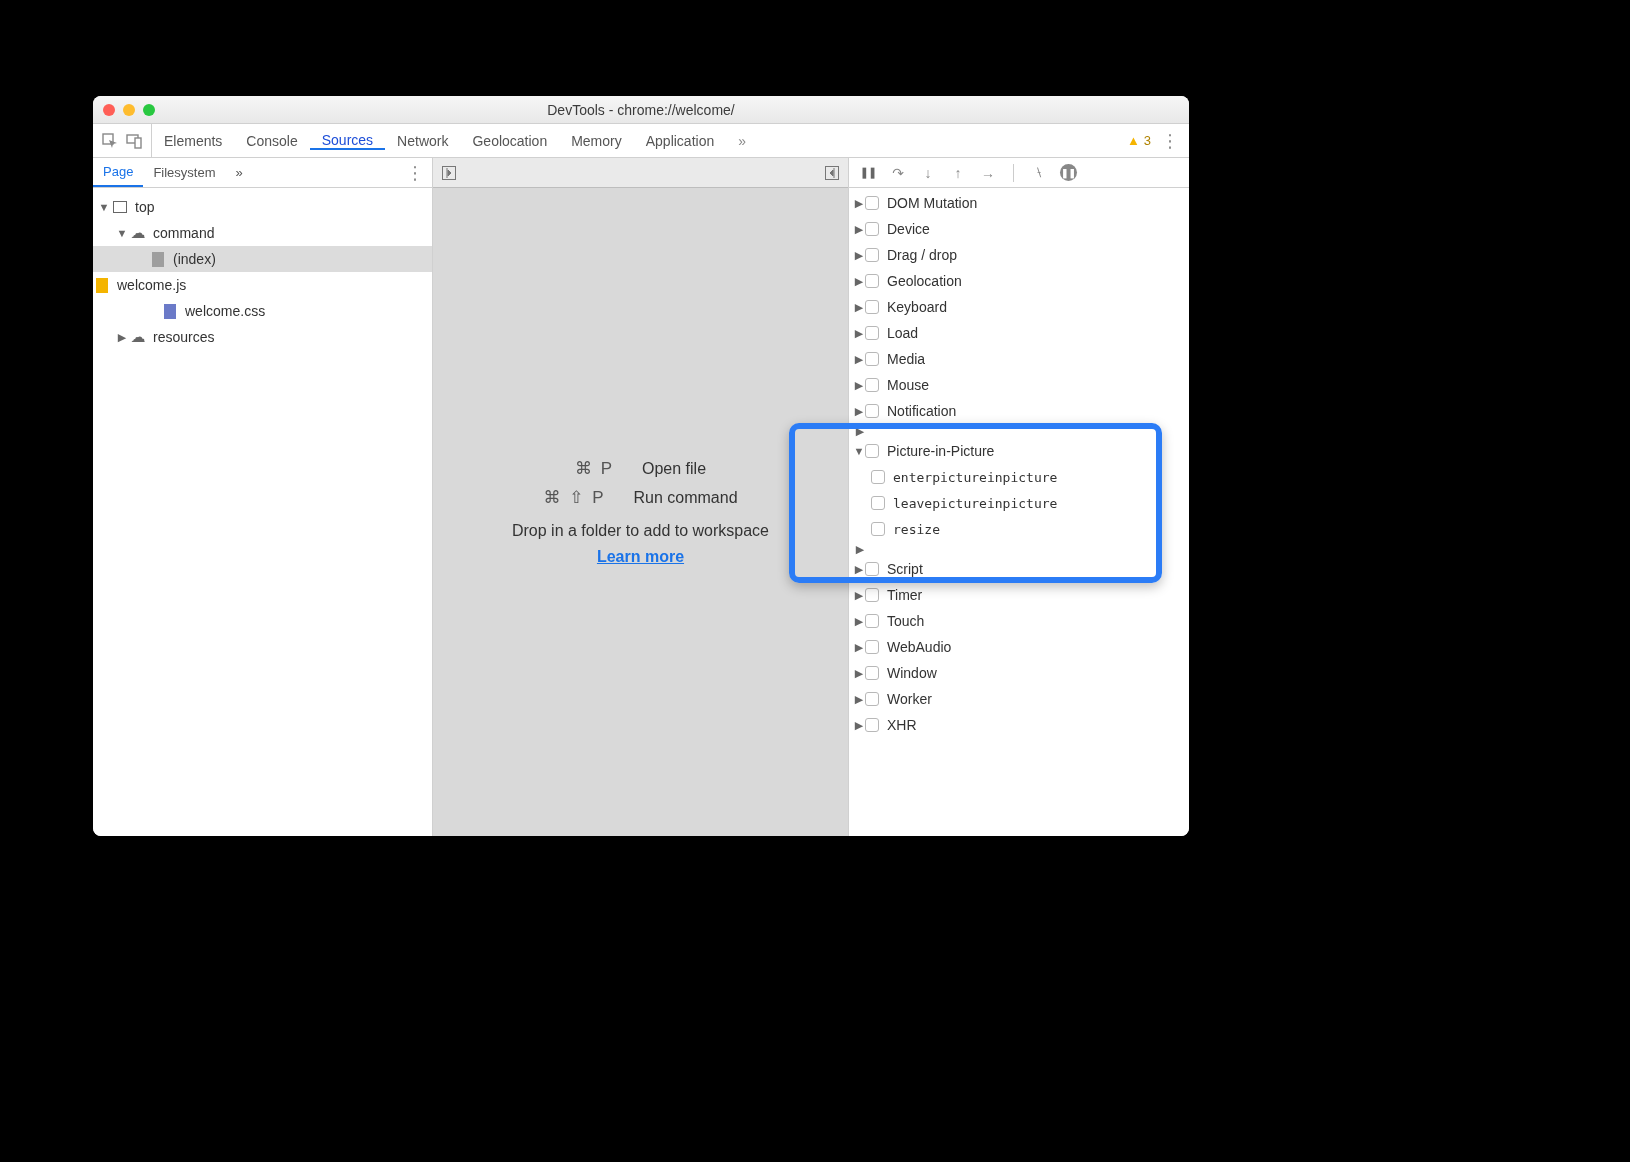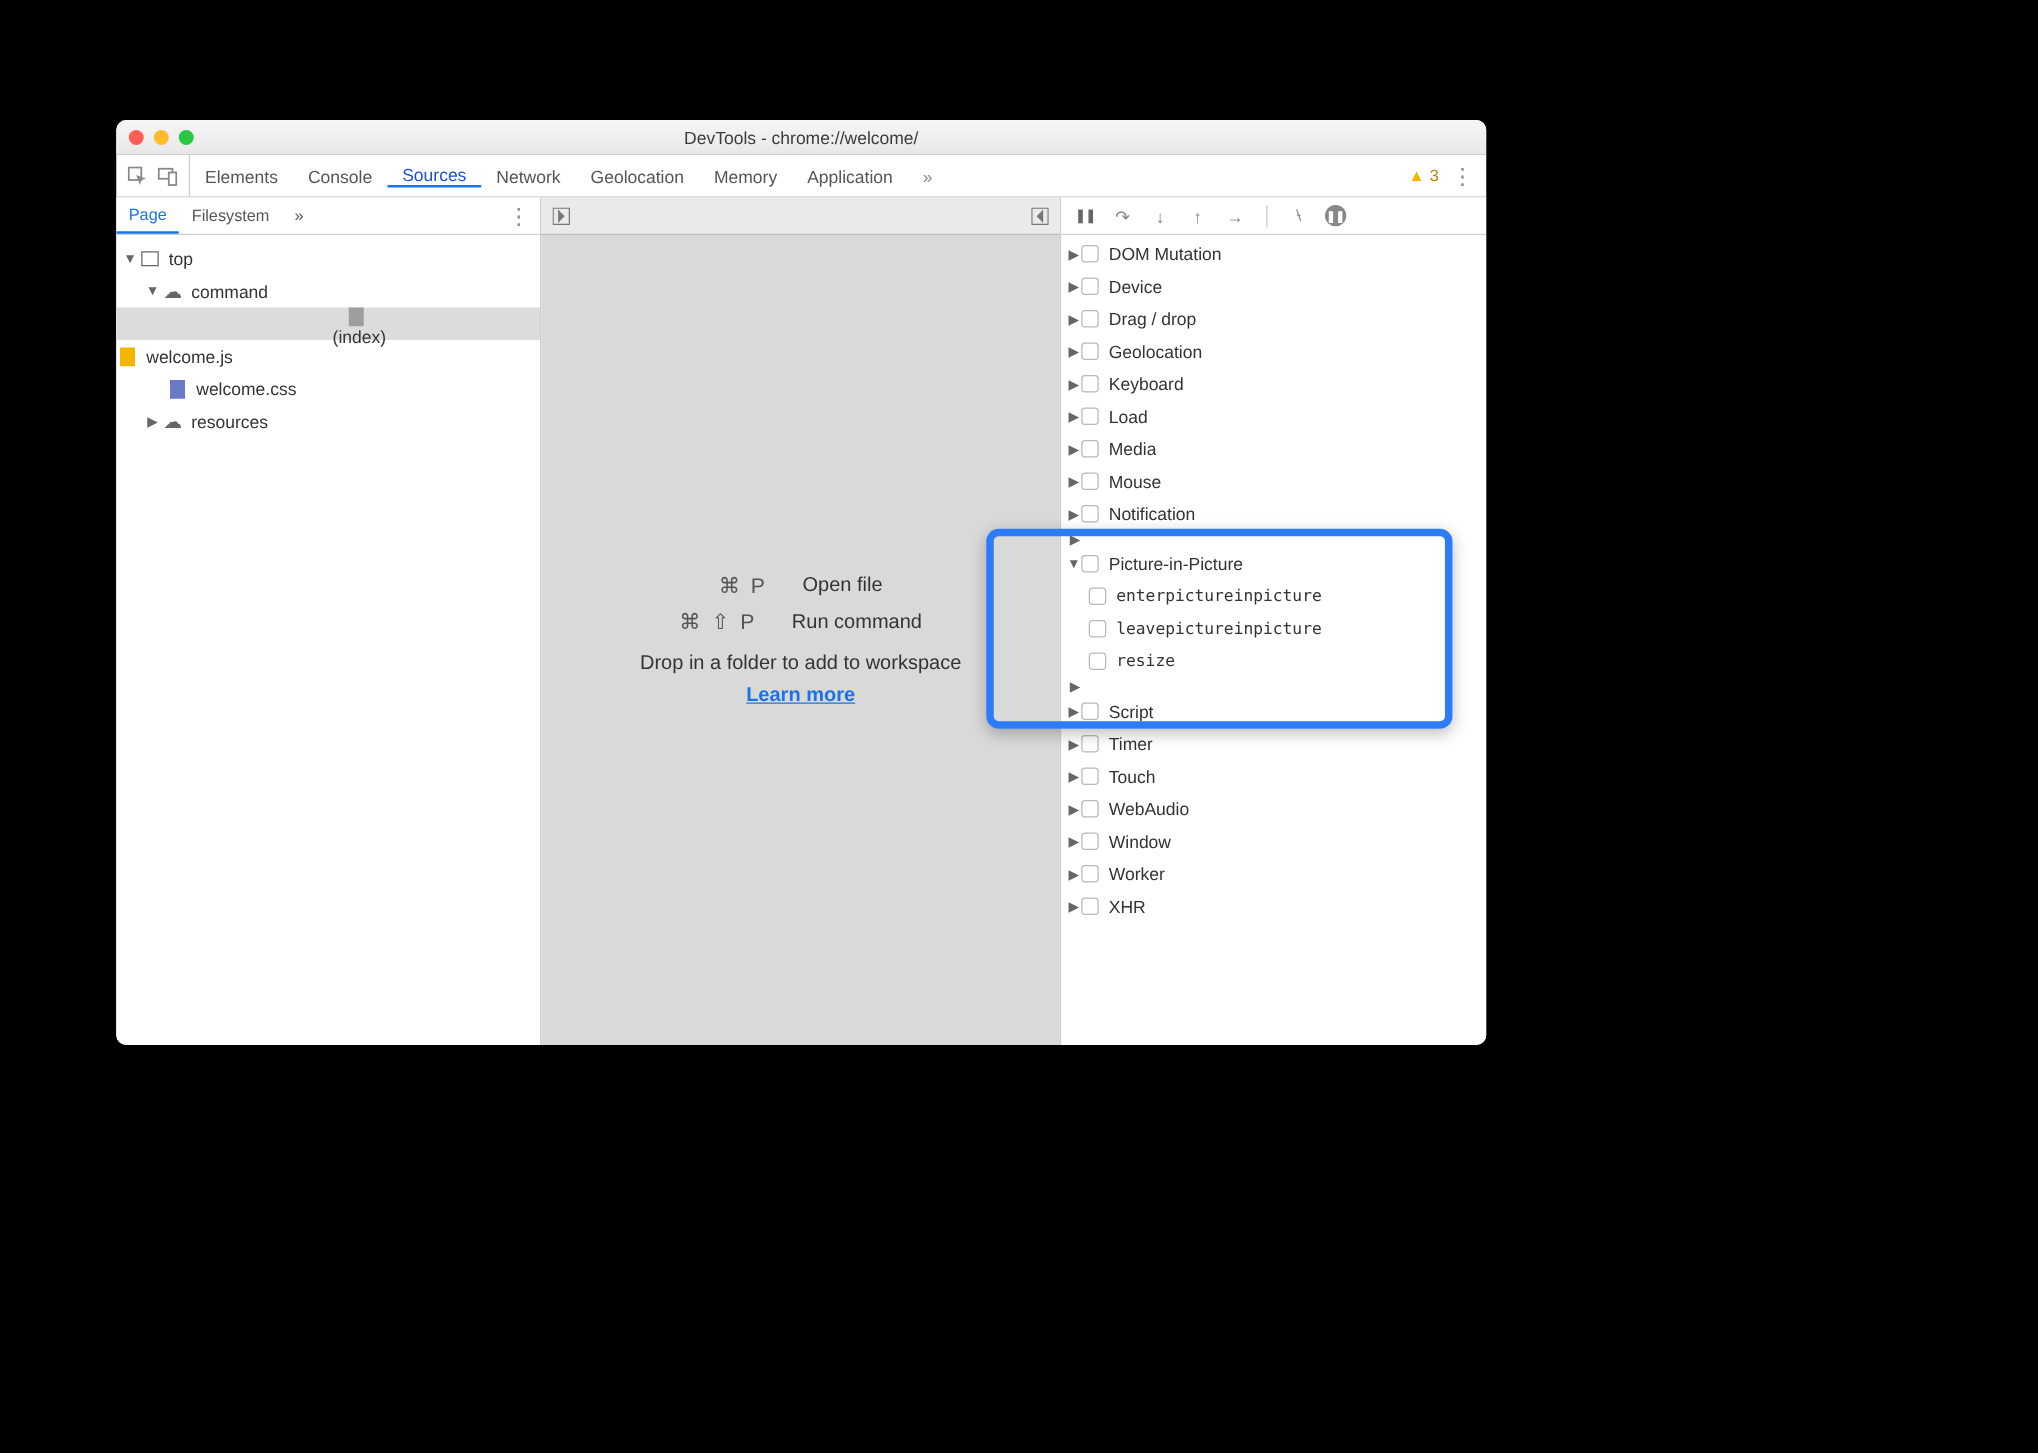--- a/index.html
+++ b/index.html
@@ -38,21 +38,21 @@
   .center { flex:1; border-right:1px solid #d0d0d0; background:#d9d9d9; }
   .right { width: 340px; background:#fff; }
   .subtabs {
     height:30px; border-bottom:1px solid #d0d0d0; display:flex; align-items:stretch; font-size:13px;
   }
   .subtab { padding:0 10px; display:flex; align-items:center; color:#555; cursor:pointer;}
   .subtab.sel { color:#1a73e8; border-bottom:2px solid #1a73e8;}
   .subtabs .dots { margin-left:auto; padding:0 8px; display:flex; align-items:center;}
   .tree { padding:6px 0; font-size:14px; color:#333; overflow:auto; flex:1;}
   .trow { display:flex; align-items:center; height:26px; padding-right:6px; cursor:pointer;}
-  .trow.sel { background:#dcdcdc;flex-direction:column; }
+  .trow.sel { background:#dcdcdc; }
   .arrow { width:14px; text-align:center; color:#666; font-size:11px;}
   .ficon { width:18px; height:16px; margin-right:6px; display:inline-flex; align-items:center; justify-content:center;}
   .file-g { background:#9e9e9e; width:12px; height:15px;}
   .file-y { background:#f4b400; width:12px; height:15px;}
   .file-b { background:#6b7ac8; width:12px; height:15px;}
   .frame { width:14px; height:12px; border:1.5px solid #666;}
   .cloud { font-size:15px; color:#666;}
   .centerbar { height:30px; border-bottom:1px solid #bdbdbd; background:#eaeaea; display:flex; align-items:center; padding:0 8px; justify-content:space-between;}
   .nav-icon { width:16px; height:16px; color:#777; display:flex; align-items:center; justify-content:center;}
   .center-body { flex:1; display:flex; flex-direction:column; align-items:center; justify-content:center; gap:8px; font-size:16px; color:#333;}
@@ -148,21 +148,21 @@
               <span class="file-g"></span>
             </span>
           <span>(index)</span>
         </div>
         <div class="trow" style="">
           <span class="ficon">
               <span class="file-y"></span>
             </span>
           <span>welcome.js</span>
         </div>
-        <div class="trow" style="padding-left:40px;align-items:center;">
+        <div class="trow" style="padding-left:68px;align-items:center;">
           <span class="ficon">
               <span class="file-b"></span>
             </span>
           <span>welcome.css</span>
         </div>
         <div class="trow" style="padding-left:22px;">
           <span class="arrow">▶</span>
           <span class="ficon cloud">☁</span>
           <span>resources</span>
         </div>

